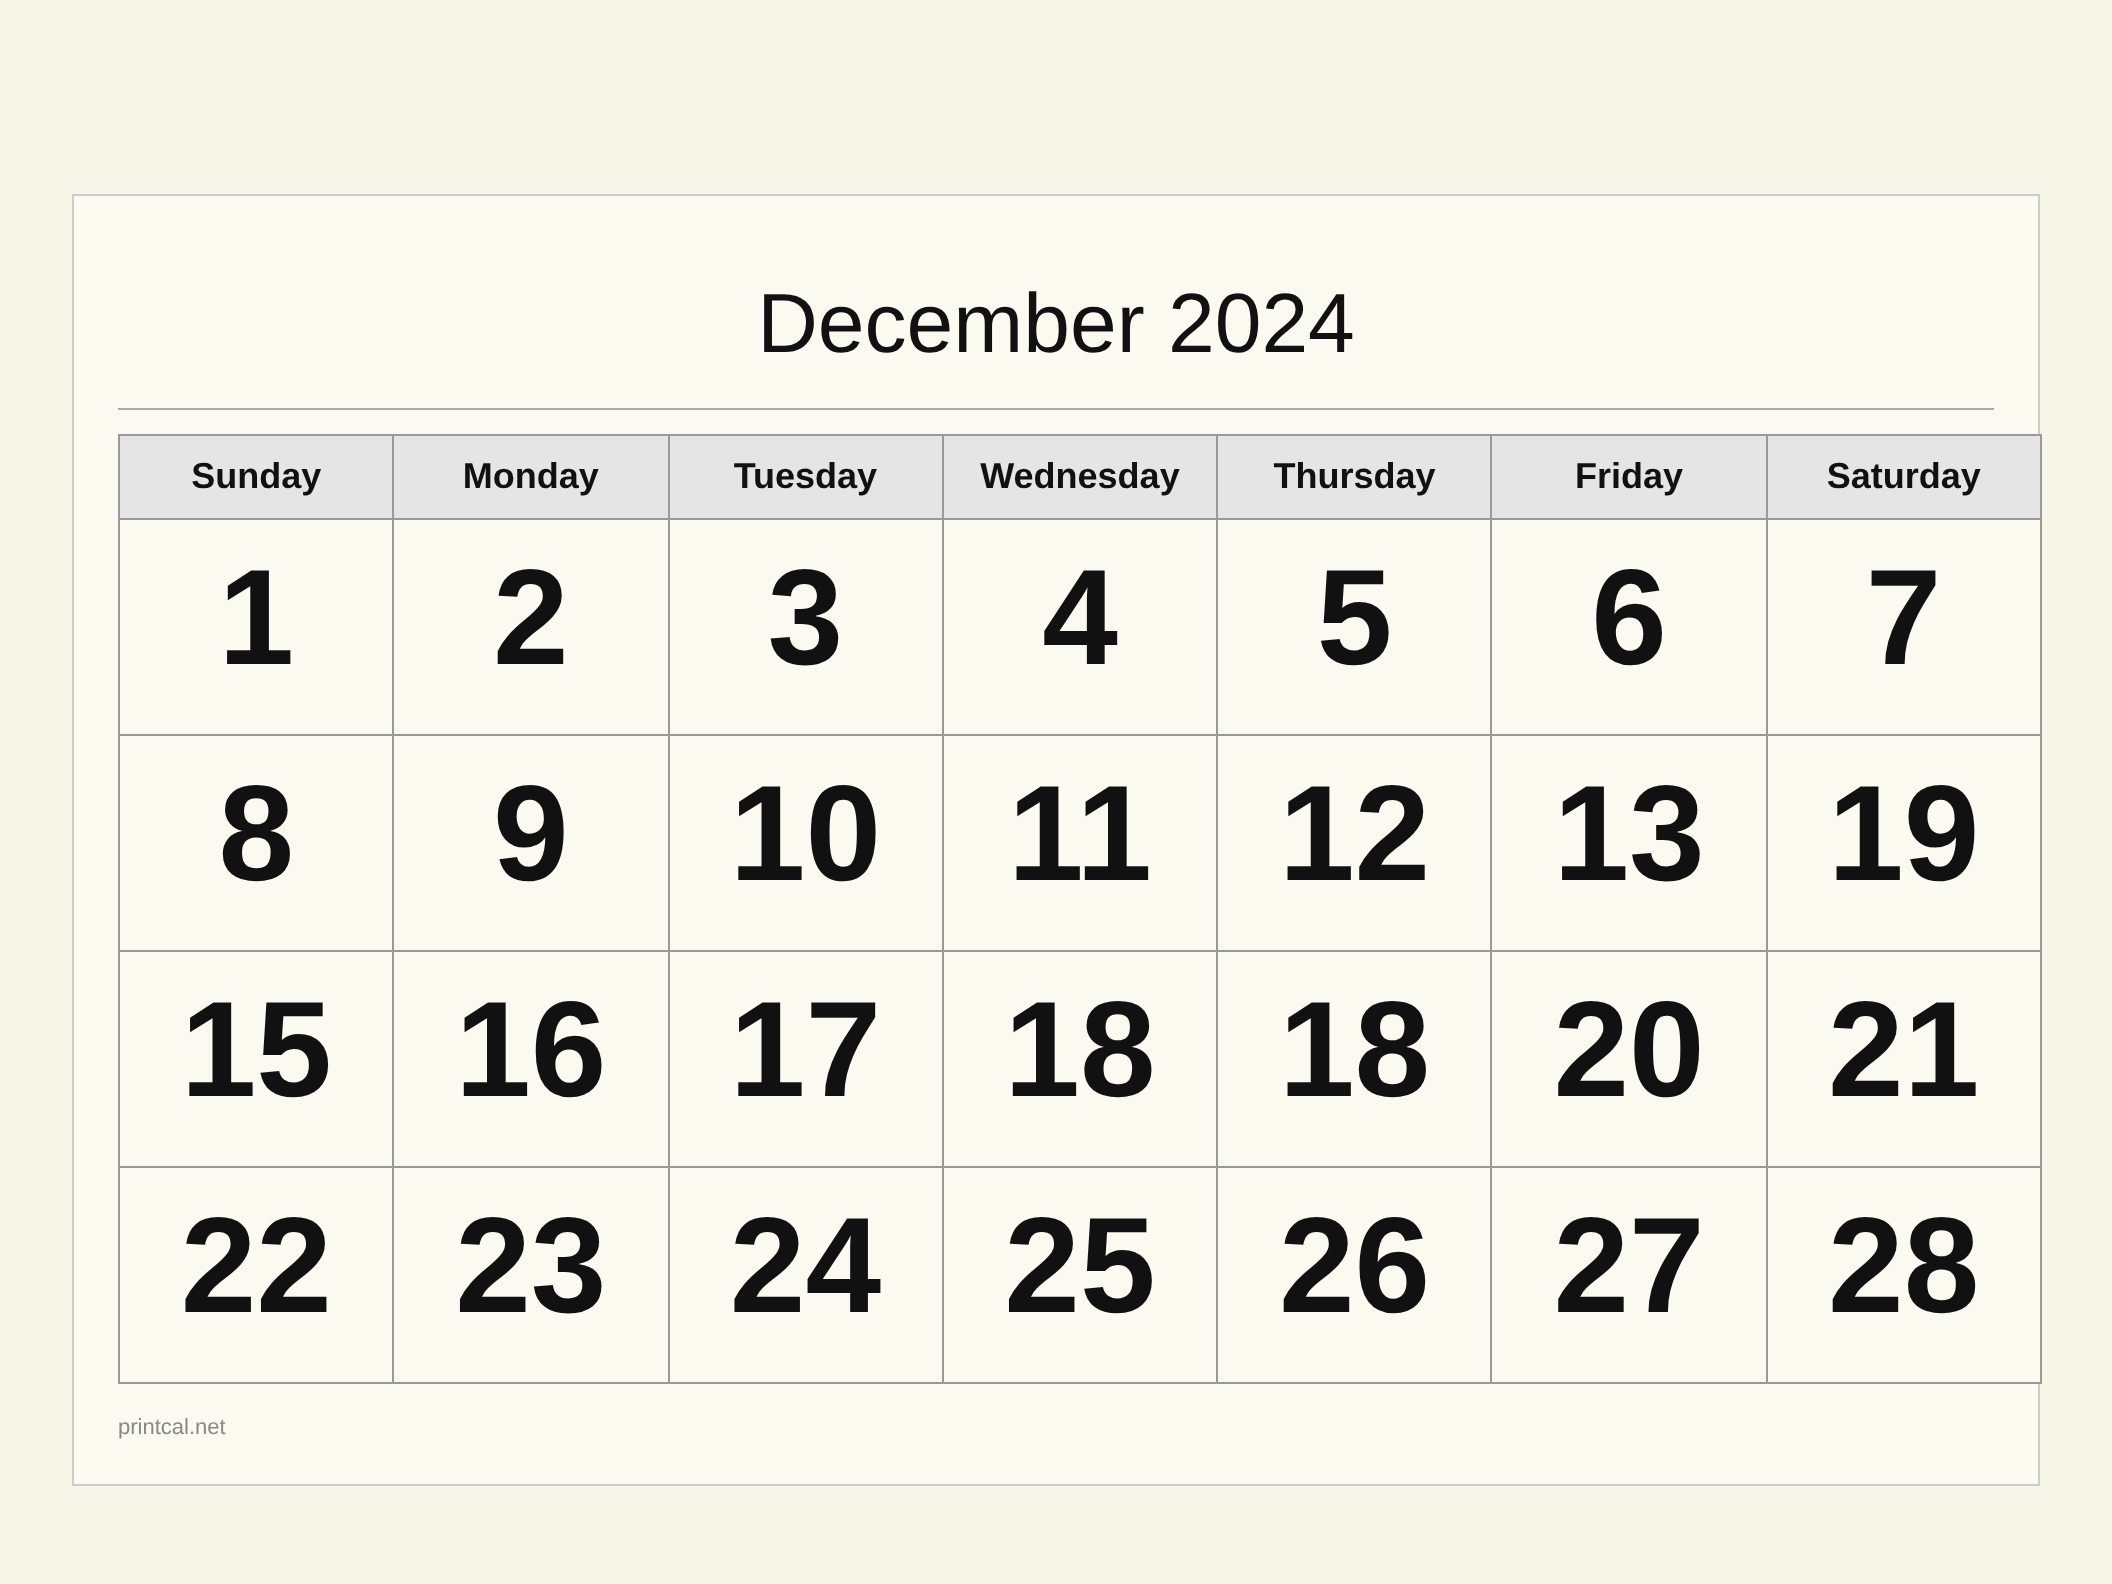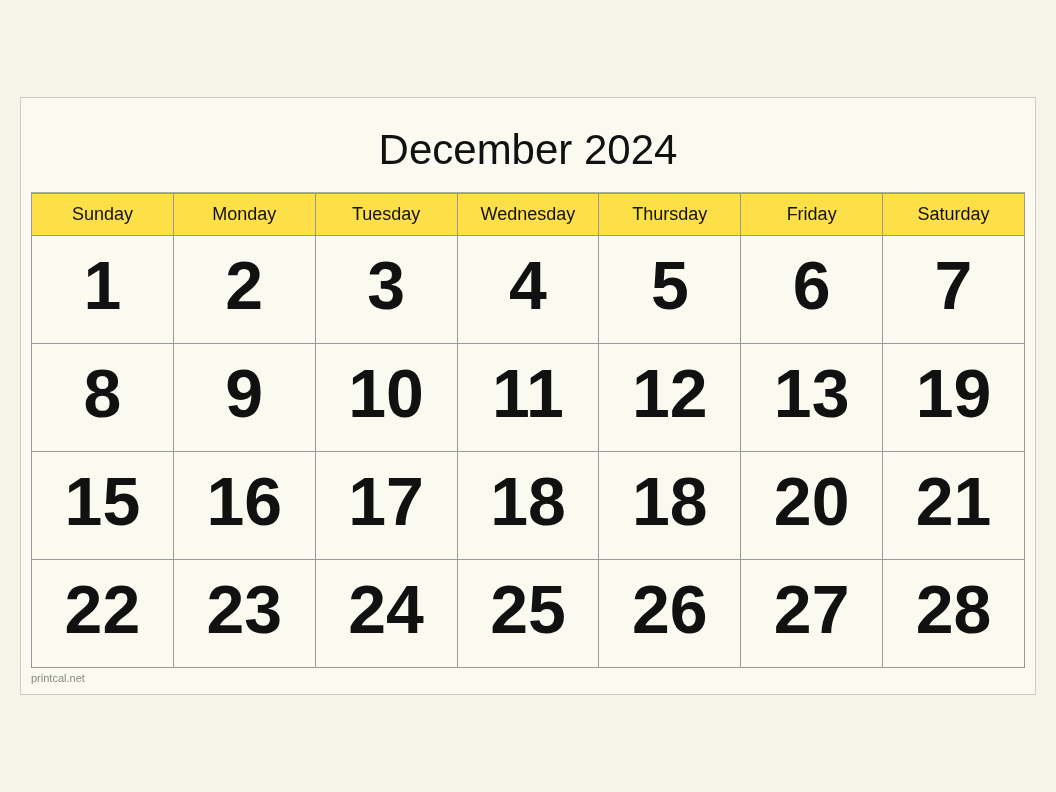--- a/index.html
+++ b/index.html
@@ -1,16 +1,16 @@
 <!DOCTYPE html>
 <html><head>
   <meta charset="utf-8">
   <style>
     * {
-      margin: 0;
+      margin: 12px;
       padding: 0;
       box-sizing: border-box;
     }
 
     body {
       background-color: #f5f5e8;
       display: flex;
       justify-content: center;
       align-items: center;
       min-height: 100vh;
@@ -37,23 +37,23 @@
       width: 100%;
       border-collapse: collapse;
       table-layout: fixed;
     }
 
     .calendar-table th {
       border: 1px solid #999;
       text-align: center;
       padding: 10px 0;
       font-size: 18px;
-      font-weight: normal;
+      font-weight: bold;
       color: #111;
-      background-color: #fde047;
+      background-color: #e5e5e5;
     }
 
     .calendar-table td {
       border: 1px solid #999;
       text-align: center;
       vertical-align: top;
       height: 108px;
       padding: 10px 0 0 0;
       font-size: 68px;
       font-weight: bold;

